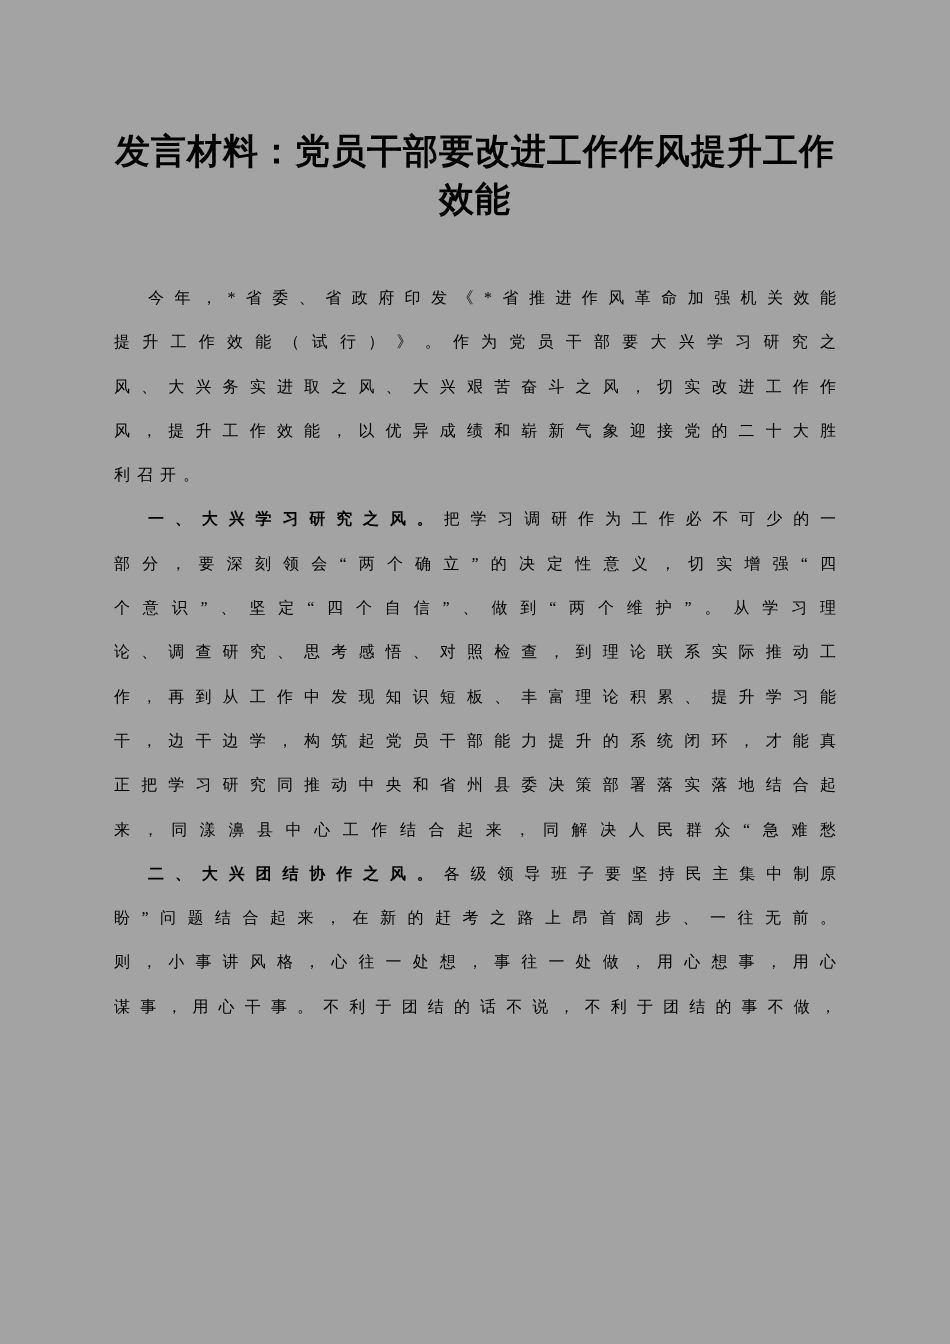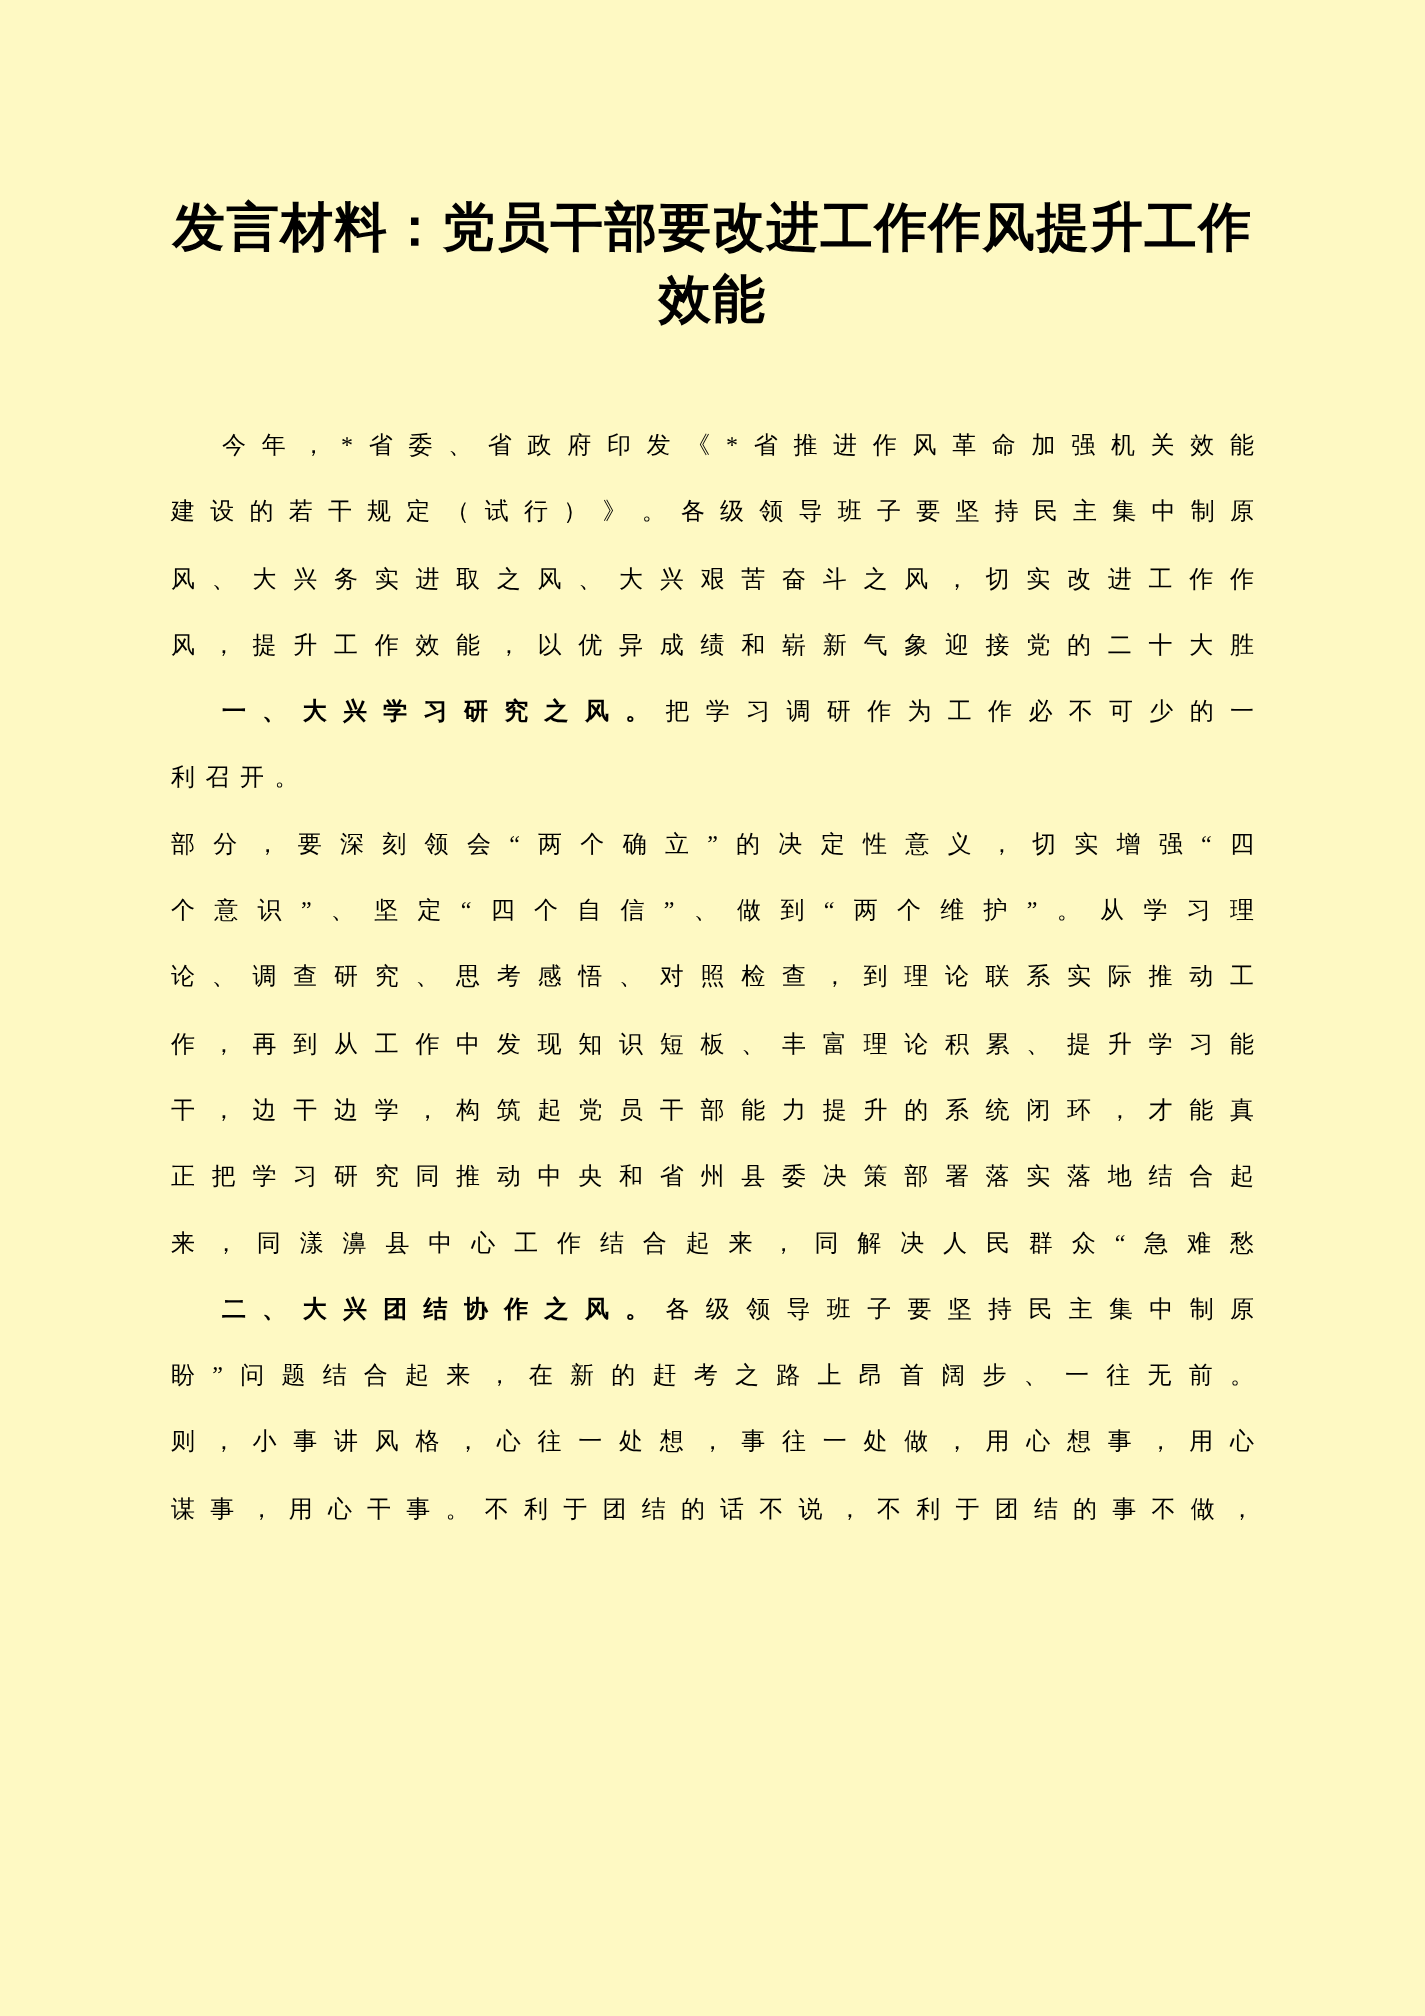--- a/index.html
+++ b/index.html
@@ -4,21 +4,21 @@
 <style>
   html, body {
     margin: 0;
     padding: 0;
     background: #ffffff;
   }
   .page {
     position: relative;
     width: 950px;
     height: 1344px;
-    background: #fef9c3;
+    background: #a3a3a3;
     color: #000000;
     overflow: hidden;
     font-family: "Liberation Serif", serif;
   }
   .doc-title {
     margin: 128px 114px 0 114px;
     width: 722px;
     text-align: center;
     font-family: "Liberation Serif", serif;
     font-weight: 700;
@@ -59,28 +59,28 @@
 
 <div class="page">
 
   <div class="doc-title">
     <div>发言材料：党员干部要改进工作作风提升工作</div>
     <div>效能</div>
   </div>
 
   <div class="doc-body">
     <div class="line indent">今年，*省委、省政府印发《*省推进作风革命加强机关效能</div>
-    <div class="line">建设的若干规定（试行）》。各级领导班子要坚持民主集中制原</div>
+    <div class="line">提升工作效能（试行）》。作为党员干部要大兴学习研究之</div>
     <div class="line">风、大兴务实进取之风、大兴艰苦奋斗之风，切实改进工作作</div>
     <div class="line">风，提升工作效能，以优异成绩和崭新气象迎接党的二十大胜</div>
+    <div class="line plain">利召开。</div>
+
     <div class="line indent">
       <span class="lead">一、大兴学习研究之风。</span><span>把学习调研作为工作必不可少的一</span>
     </div>
-
-    <div class="line plain">利召开。</div>
     <div class="line">部分，要深刻领会“两个确立”的决定性意义，切实增强“四</div>
     <div class="line">个意识”、坚定“四个自信”、做到“两个维护”。从学习理</div>
     <div class="line">论、调查研究、思考感悟、对照检查，到理论联系实际推动工</div>
     <div class="line">作，再到从工作中发现知识短板、丰富理论积累、提升学习能</div>
     <div class="line">干，边干边学，构筑起党员干部能力提升的系统闭环，才能真</div>
     <div class="line">正把学习研究同推动中央和省州县委决策部署落实落地结合起</div>
     <div class="line">来，同漾濞县中心工作结合起来，同解决人民群众“急难愁</div>
     <div class="line indent">
       <span class="lead">二、大兴团结协作之风。</span><span>各级领导班子要坚持民主集中制原</span>
     </div>

